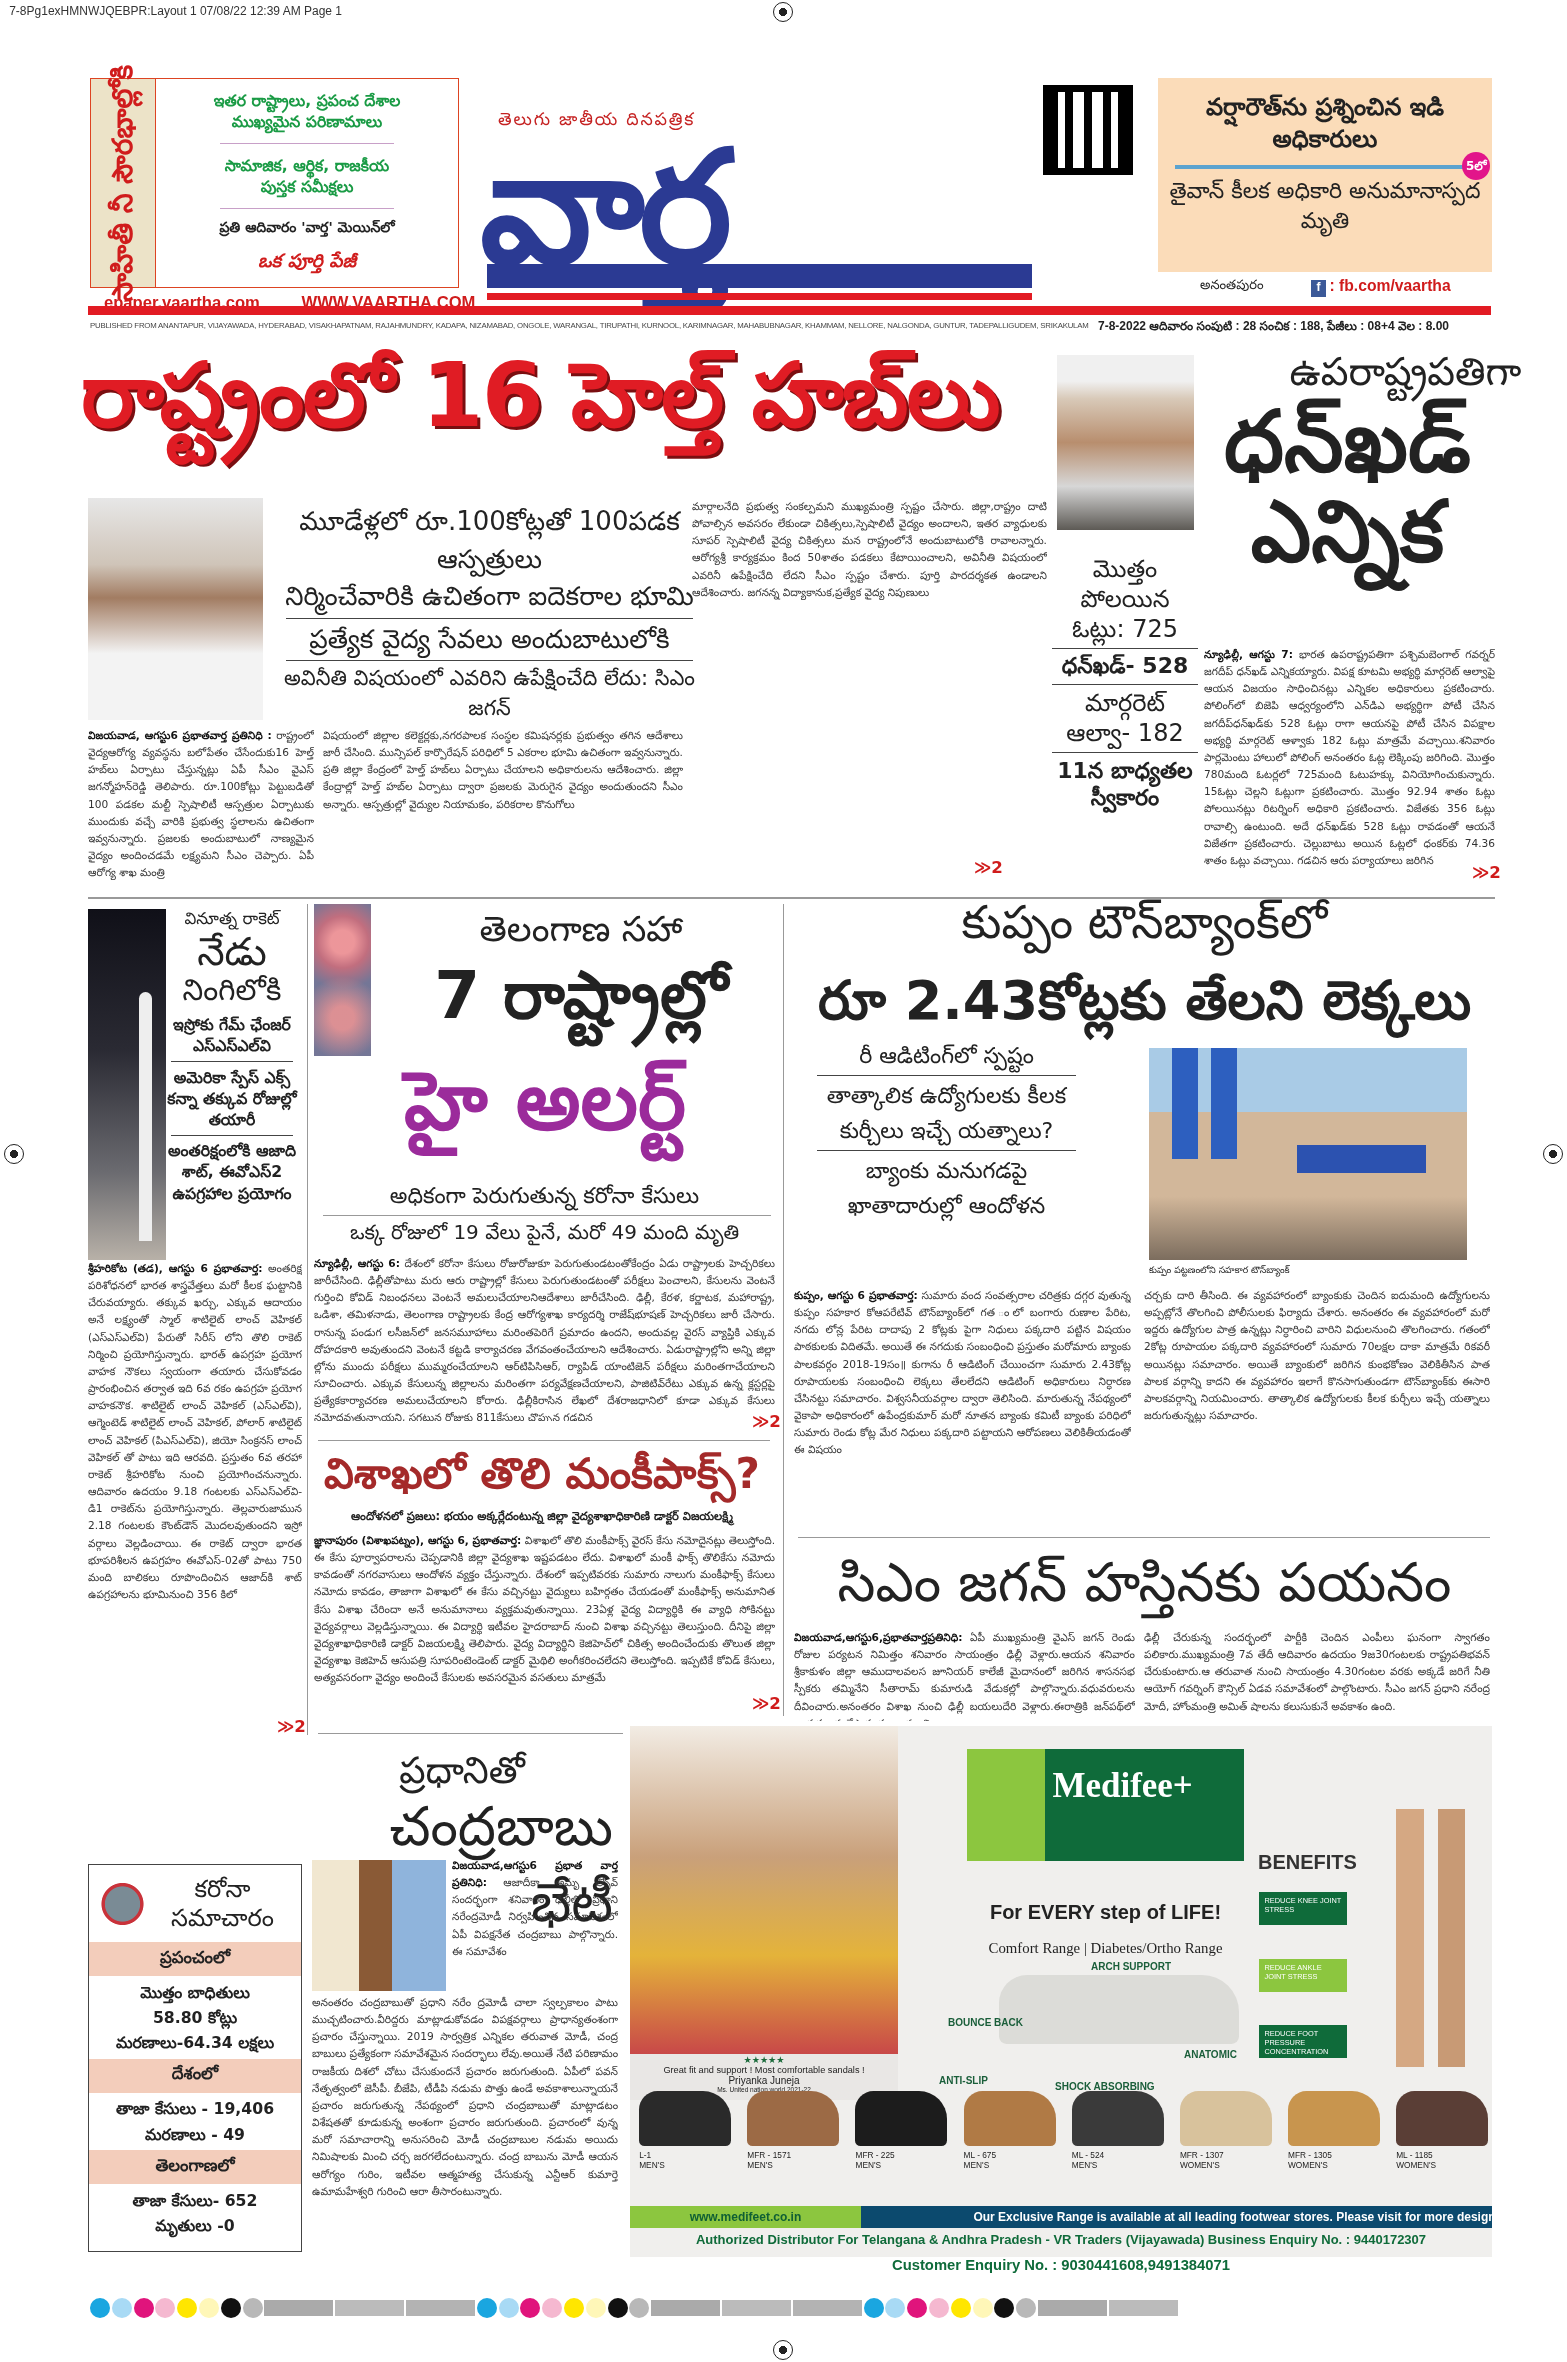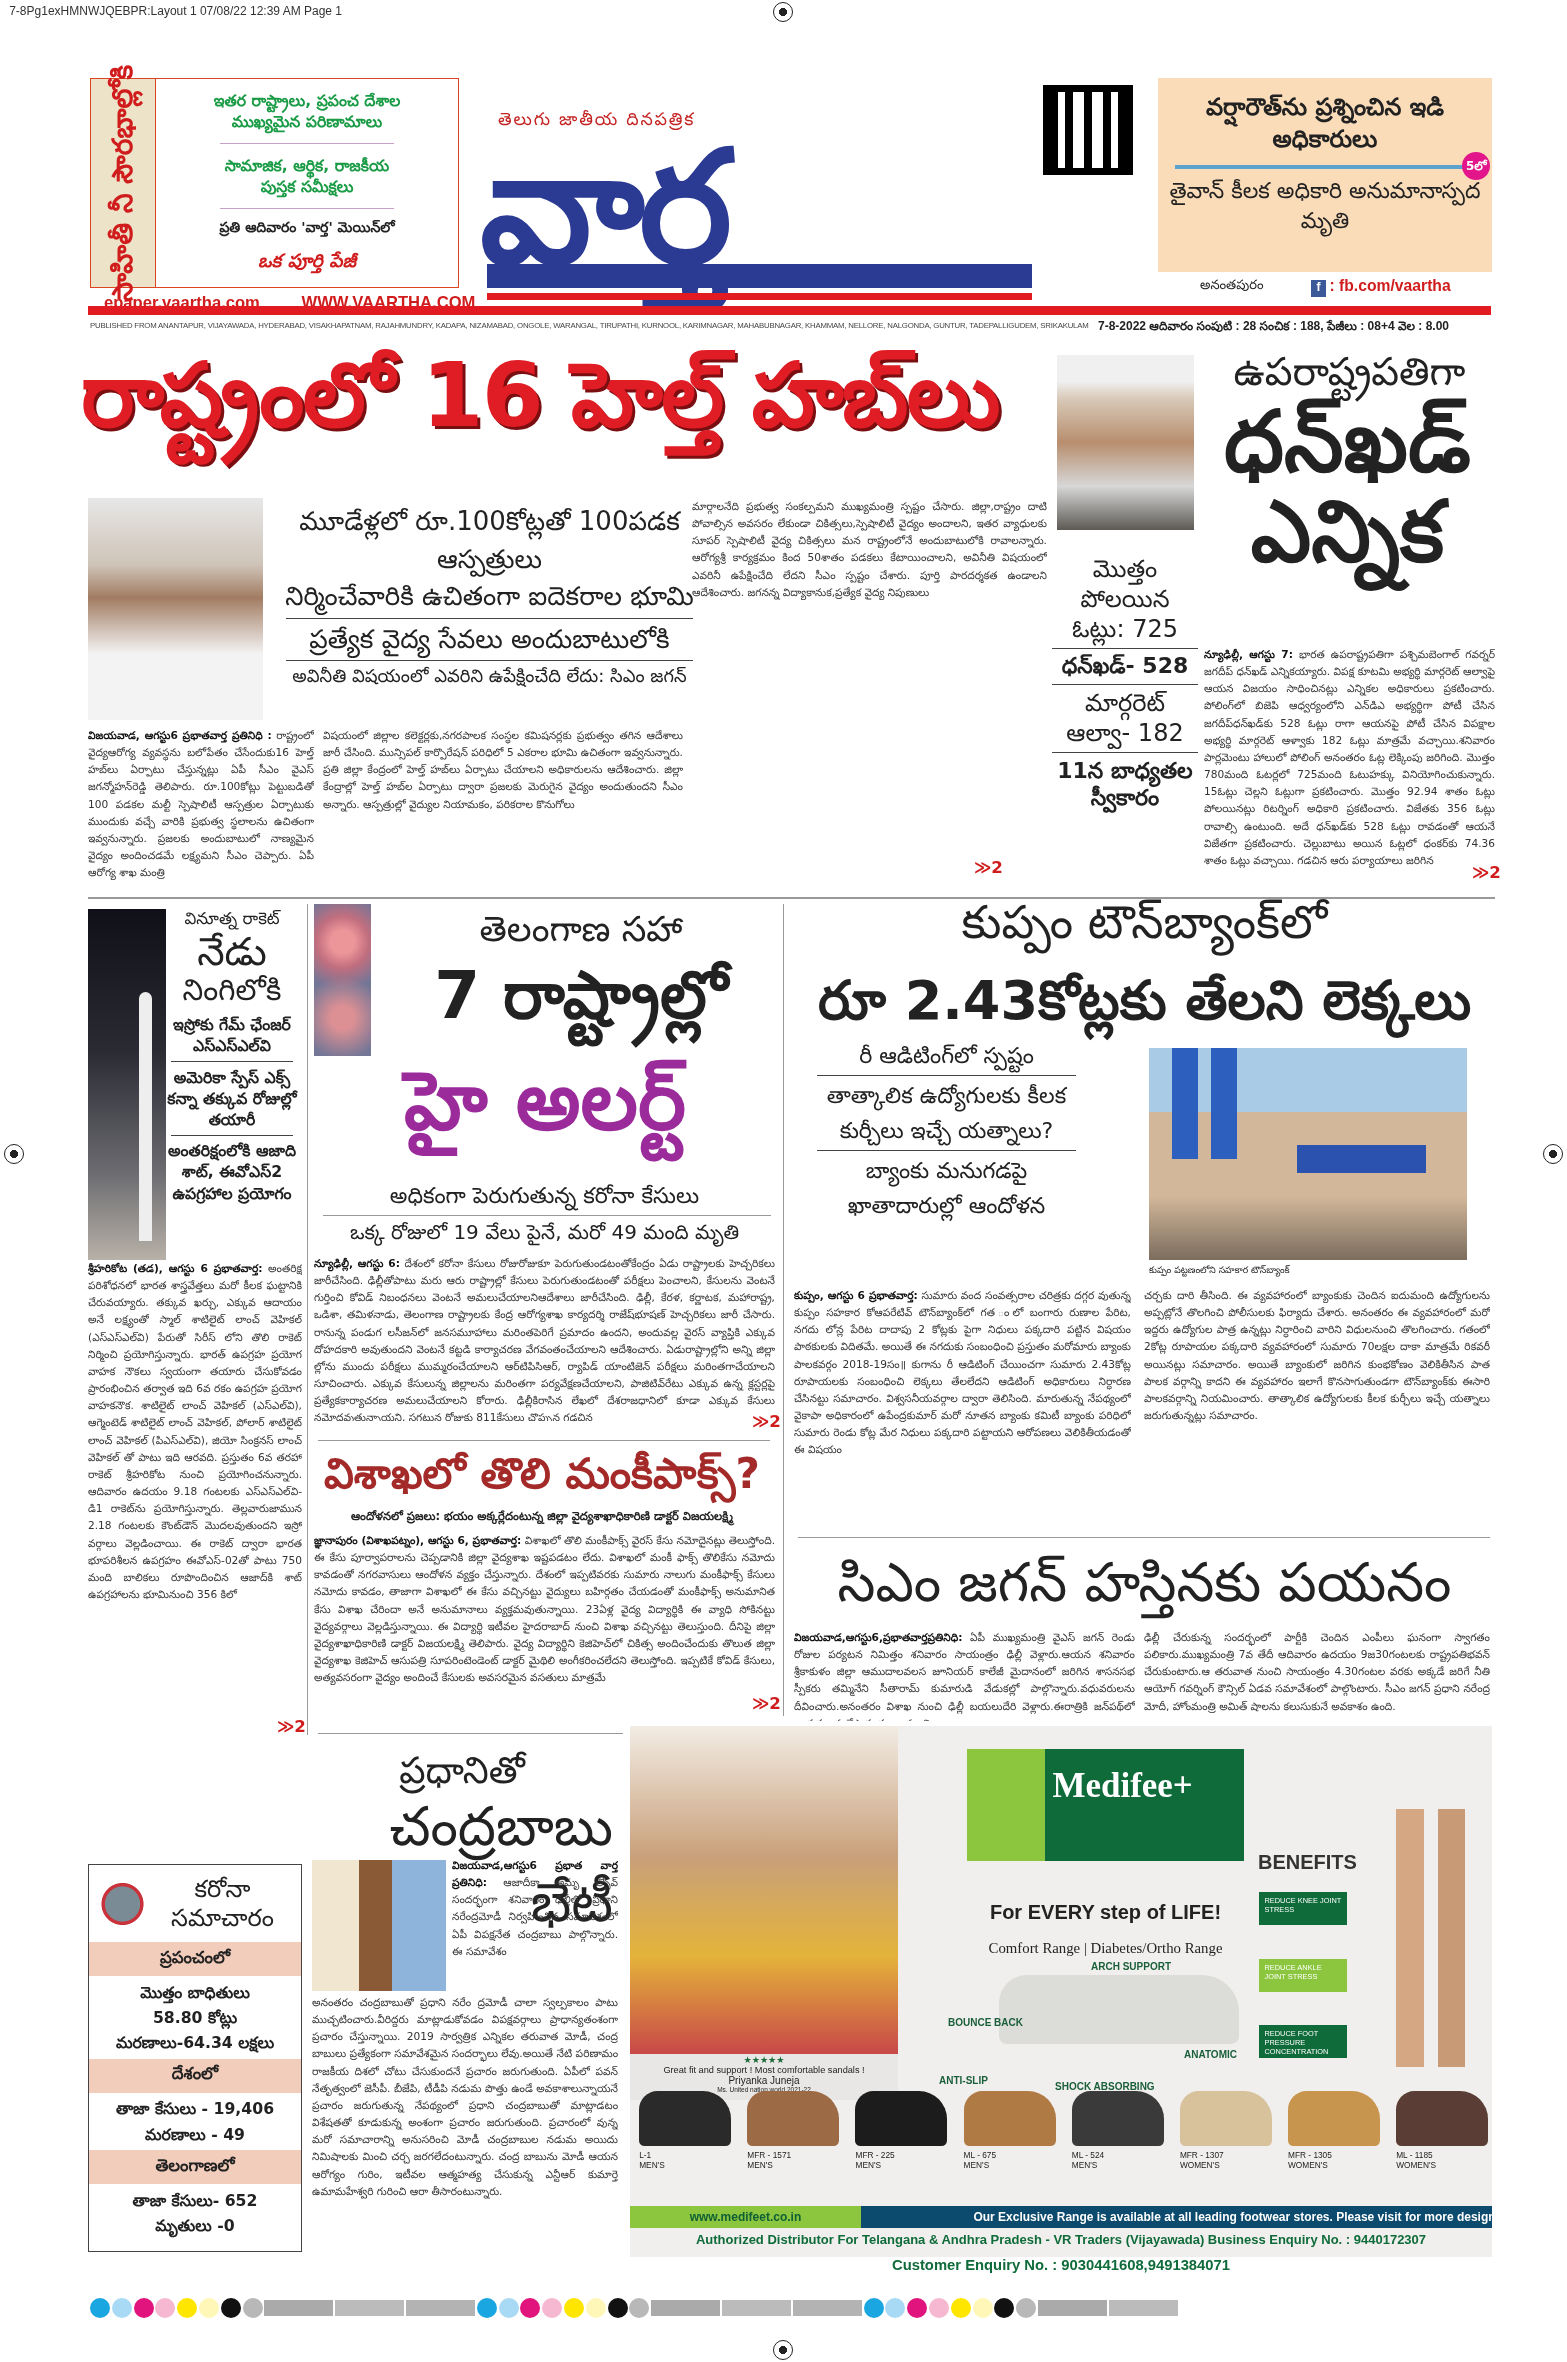--- a/index.html
+++ b/index.html
@@ -34,27 +34,27 @@
 .fb i{display:inline-block;width:14.8px;height:16.6px;background:#3b5998;color:#fff;font-style:normal;font-size:12px;text-align:center;margin-right:3.7px}
 .redrule{left:88px;top:306px;width:1403px;height:9.2px;background:#e21b23}
 .pubs{left:90px;top:321px;font-size:7.8px;color:#444;font-family:"Liberation Sans",sans-serif;letter-spacing:-0.2px}
 .dateline{left:1098px;top:319px;font-size:12px;font-weight:bold;font-family:"Liberation Sans",sans-serif}
 .h1{left:81px;top:343px;font-size:89px;font-weight:bold;color:#e01c24;letter-spacing:-1.8px;text-shadow:2.8px 2.8px 0 #7a0e10}
 .photo{background:linear-gradient(160deg,#dcdcdc,#bdb6ad 40%,#e9e4de)}
 .jagan{left:88px;top:498px;width:129px;height:222px;background:linear-gradient(180deg,#e7e7e7,#cfc4b8 30%,#a27c62 45%,#f3f3f3 70%)}
 .subs{left:277px;top:503px;width:425px;text-align:center}
 .subs .s{font-size:26px;line-height:1.45}
 .subs hr{border:0;border-top:1.4px solid #444;margin:1.8px 9.2px}
-.subs .s2{font-size:18px}
+.subs .s2{font-size:21px}
 .body{font-size:10.6px;line-height:1.62;color:#333;text-align:justify}
 .body b{color:#111}
 .more{color:#d01c1c;font-weight:bold;font-size:16.6px}
 .col{position:absolute}
 .dhank-photo{left:1057px;top:355px;width:137px;height:175px;background:linear-gradient(180deg,#f0f0f0 0 15%,#d8c9b8 25%,#b88e6e 50%,#d7d7d7 75%,#5d5a55)}
-.dhank-h1{left:1204px;top:349px;width:291px;text-align:center;font-size:39px}
+.dhank-h1{left:1260px;top:349px;width:291px;text-align:center;font-size:39px}
 .dhank-h2{left:1200px;top:397px;width:295px;text-align:center;font-size:85px;font-weight:bold;line-height:1.06}
 .votes{left:1052px;top:554px;width:146px;text-align:center}
 .votes div{font-size:24px;line-height:1.25}
 .votes .b{font-weight:bold;font-size:22px}
 .votes hr{border:0;border-top:1.4px solid #444;margin:3.7px 0}
 .hline{height:1.8px;background:#999}
 .vline{width:1.4px;background:#999}
 .rocket{left:88px;top:909px;width:83px;height:351px;background:linear-gradient(180deg,#101018,#2a2a33 40%,#6b6b70 75%,#b8b1a8)}
 .rocket::after{content:"";position:absolute;left:51px;top:83px;width:13px;height:249px;background:#eee;border-radius:7.4px 7.4px 0 0}
 .rocket-heads{left:162px;top:909px;width:140px;text-align:center}

